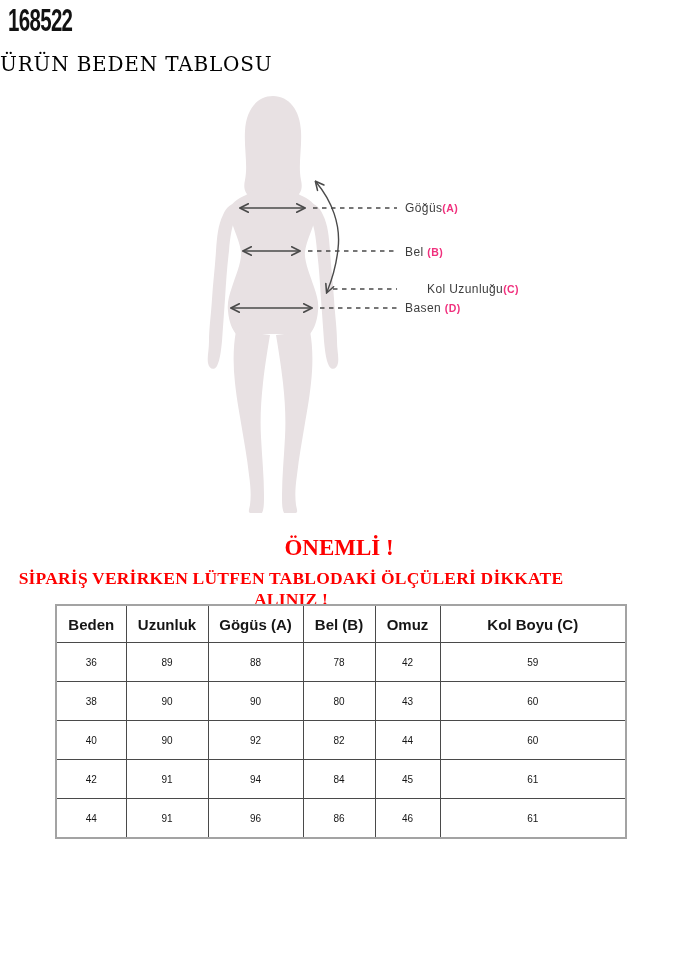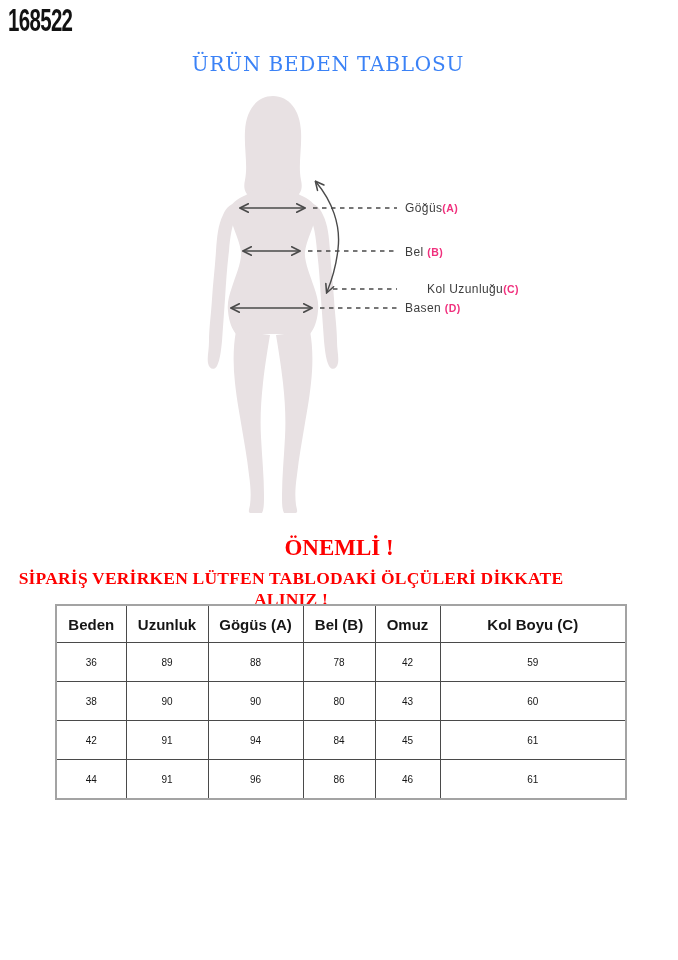--- a/index.html
+++ b/index.html
@@ -7,22 +7,22 @@
     width:678px;height:960px;position:relative;background:#ffffff;
     font-family:"Liberation Sans",sans-serif;overflow:hidden;
   }
   .product-code{
     position:absolute;left:8px;top:3px;
     font:bold 31px "Liberation Sans",sans-serif;color:#121212;
     letter-spacing:-1px;transform:scaleX(0.66);transform-origin:left top;
     white-space:nowrap;
   }
   .page-title{
-    position:absolute;top:52px;left:0;width:656px;text-align:center;
-    font:20px "DejaVu Serif",serif;color:#3b82f6;letter-spacing:0.8px;
+    position:absolute;top:52px;left:0;width:656px;
+    font:20px "DejaVu Serif",serif;color:#000000;letter-spacing:0.8px;
   }
   .diagram{position:absolute;left:180px;top:85px;width:330px;height:430px;}
   .diagram svg{position:absolute;left:0;top:0;}
   .mlabel{
     position:absolute;left:405px;white-space:pre;
     font:12px "Liberation Sans",sans-serif;color:#3d3d3d;letter-spacing:0.4px;
   }
   .mlabel .letter{color:#f0307d;font-size:10.5px;font-weight:bold;}
   .label-gogus{top:201px;}
   .label-bel{top:245px;}
@@ -151,20 +151,28 @@
     </tr>
     <tr>
       <td>38</td>
       <td>90</td>
       <td>90</td>
       <td>80</td>
       <td>43</td>
       <td>60</td>
     </tr>
     <tr>
+      <td>40</td>
+      <td>90</td>
+      <td>92</td>
+      <td>82</td>
+      <td>44</td>
+      <td>60</td>
+    </tr>
+    <tr>
       <td>42</td>
       <td>91</td>
       <td>94</td>
       <td>84</td>
       <td>45</td>
       <td>61</td>
     </tr>
     <tr>
       <td>44</td>
       <td>91</td>

